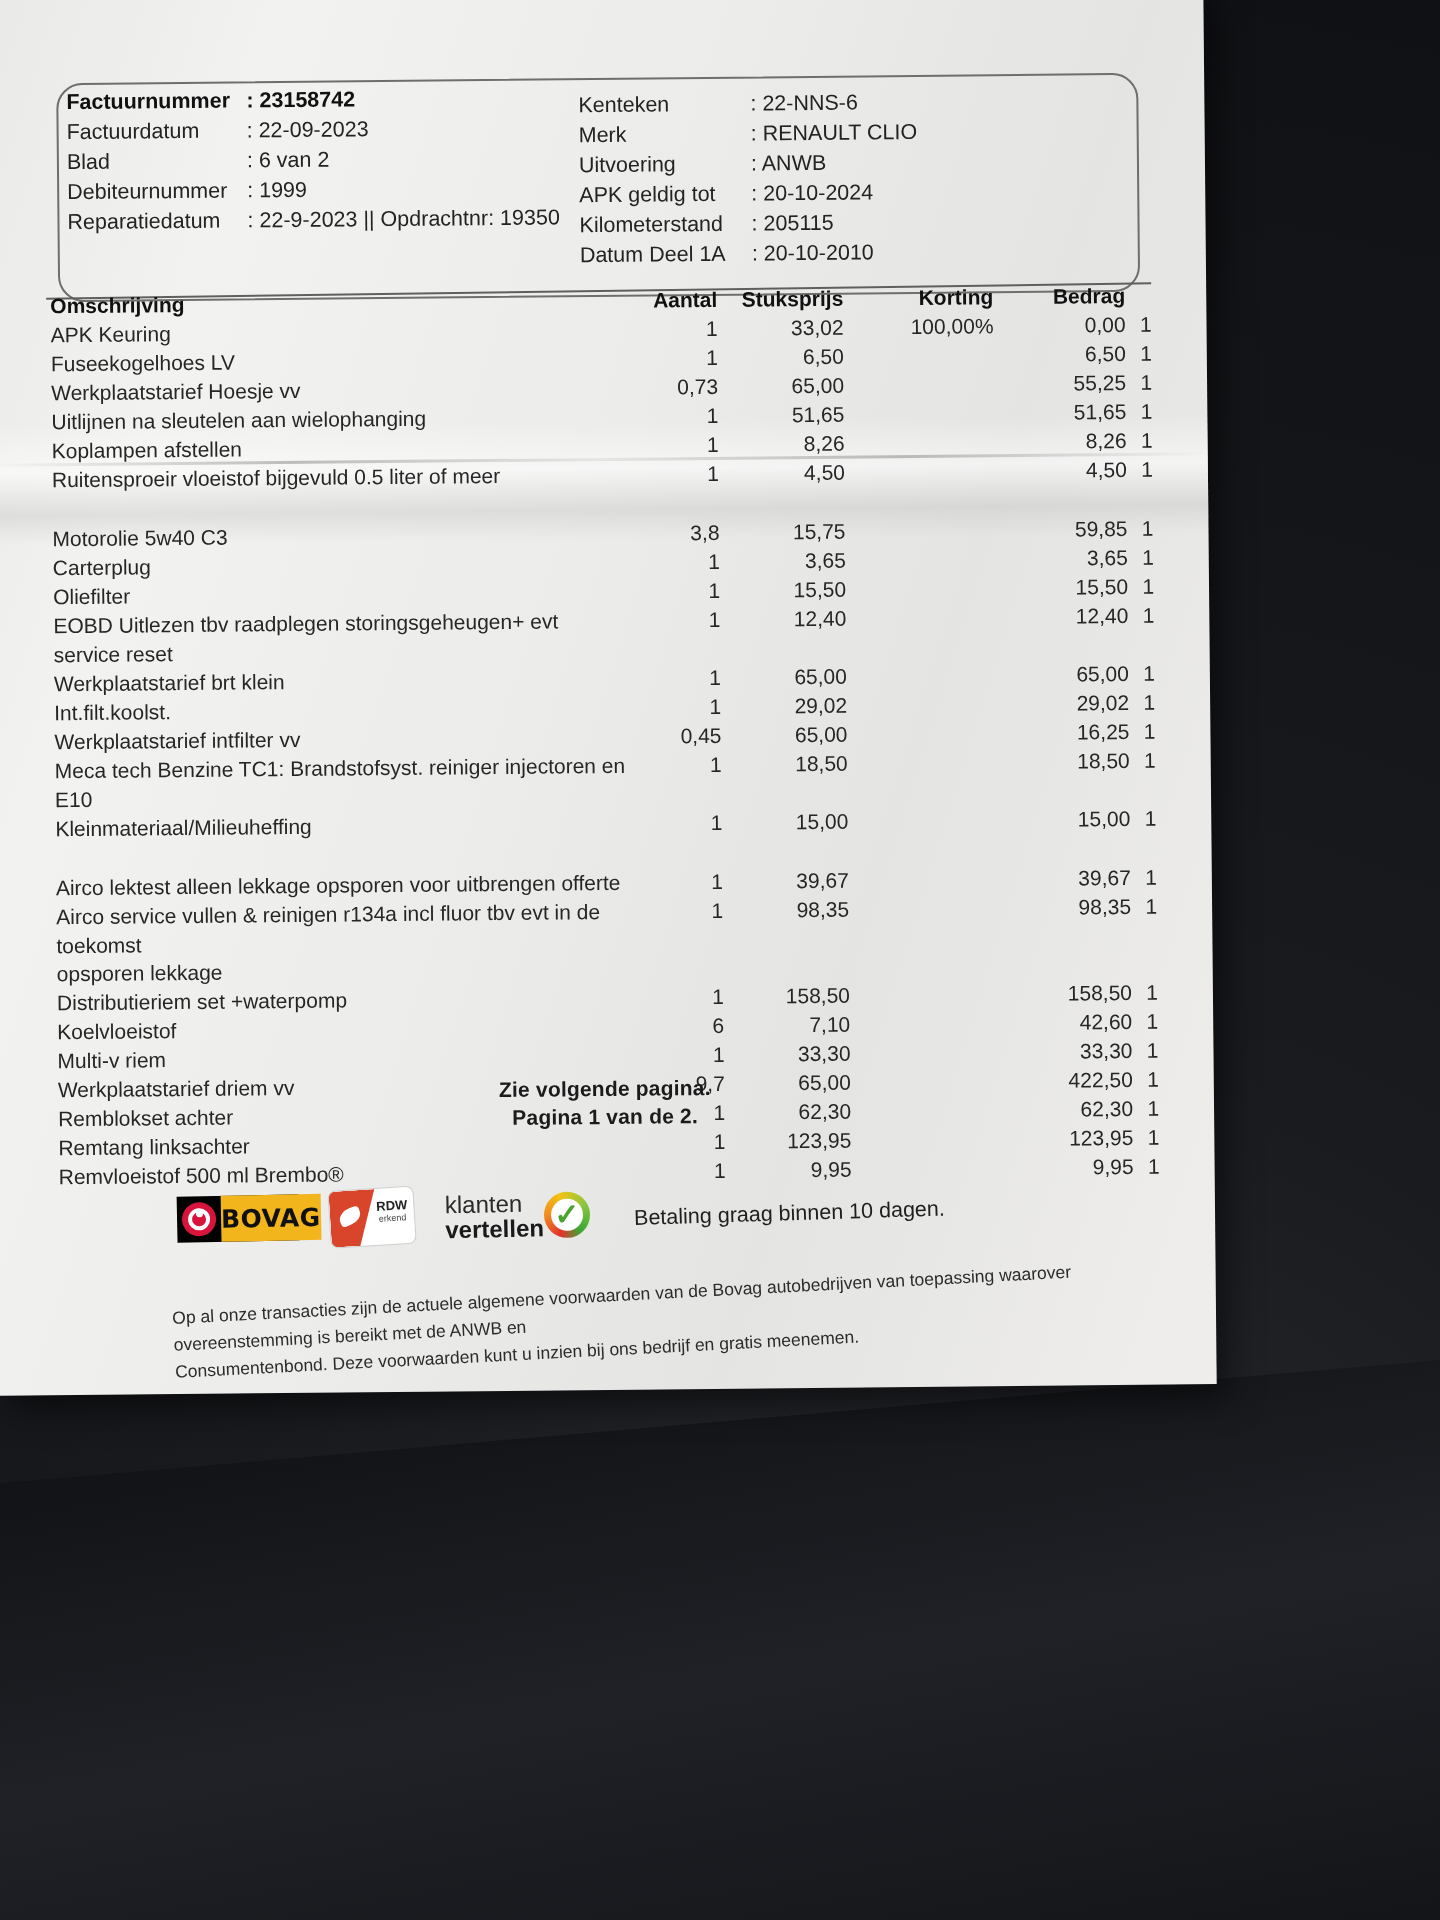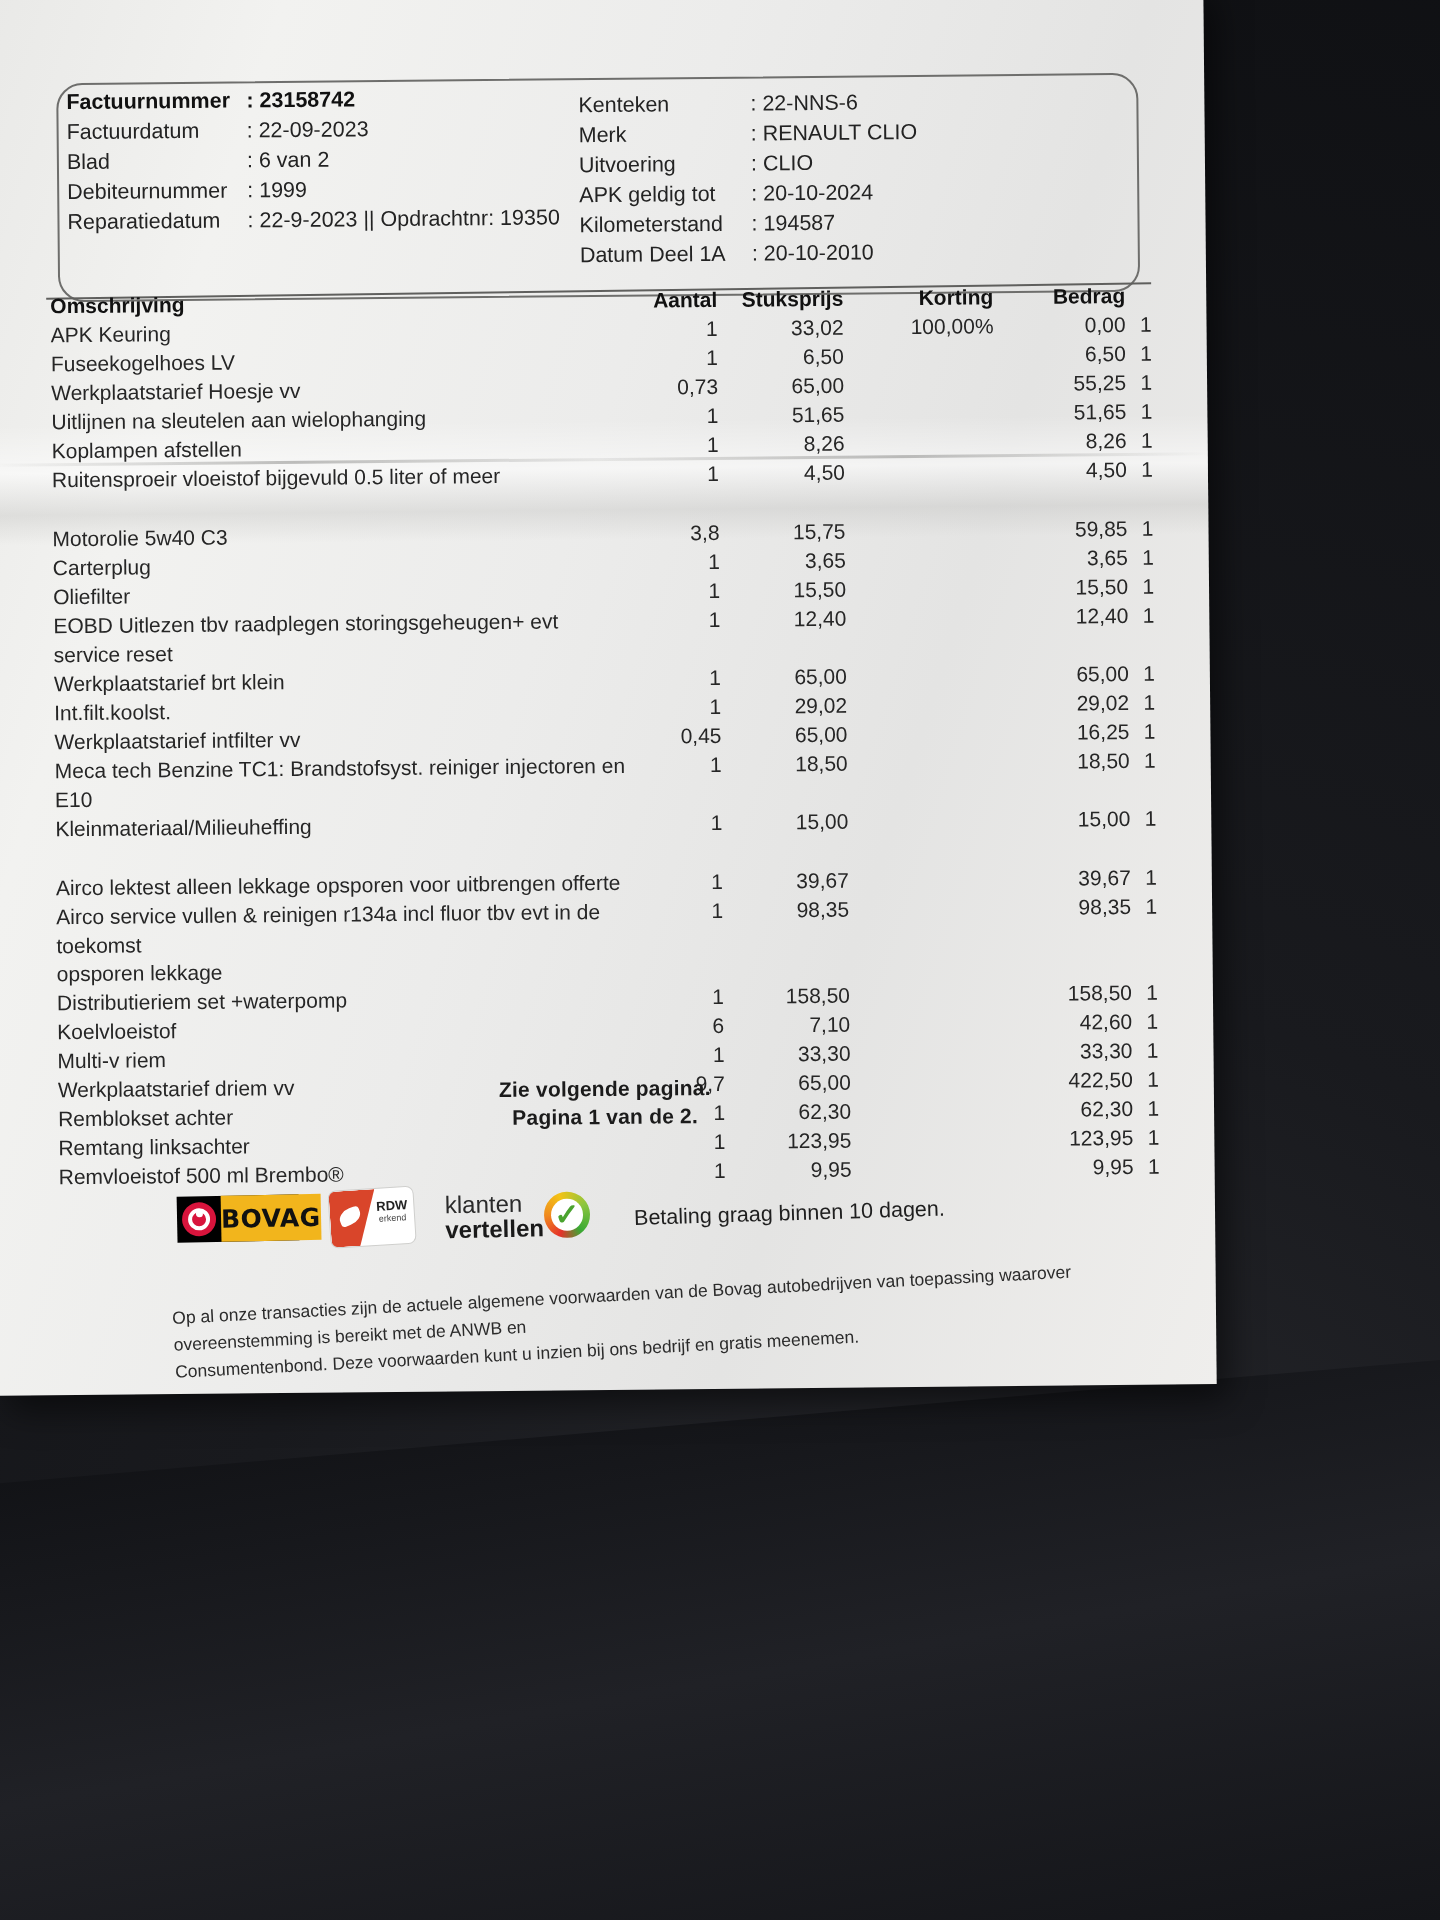--- a/index.html
+++ b/index.html
@@ -145,29 +145,29 @@
       <div class="kv">
         <span class="k">Kenteken</span>
         <span class="v">: 22-NNS-6</span>
       </div>
       <div class="kv">
         <span class="k">Merk</span>
         <span class="v">: RENAULT CLIO</span>
       </div>
       <div class="kv">
         <span class="k">Uitvoering</span>
-        <span class="v">: CLIO</span>
+        <span class="v">: ANWB</span>
       </div>
       <div class="kv">
         <span class="k">APK geldig tot</span>
         <span class="v">: 20-10-2024</span>
       </div>
       <div class="kv">
         <span class="k">Kilometerstand</span>
-        <span class="v">: 194587</span>
+        <span class="v">: 205115</span>
       </div>
       <div class="kv">
         <span class="k">Datum Deel 1A</span>
         <span class="v">: 20-10-2010</span>
       </div>
     </div>
 
     <div class="rule"></div>
 
     <div class="tbl">

